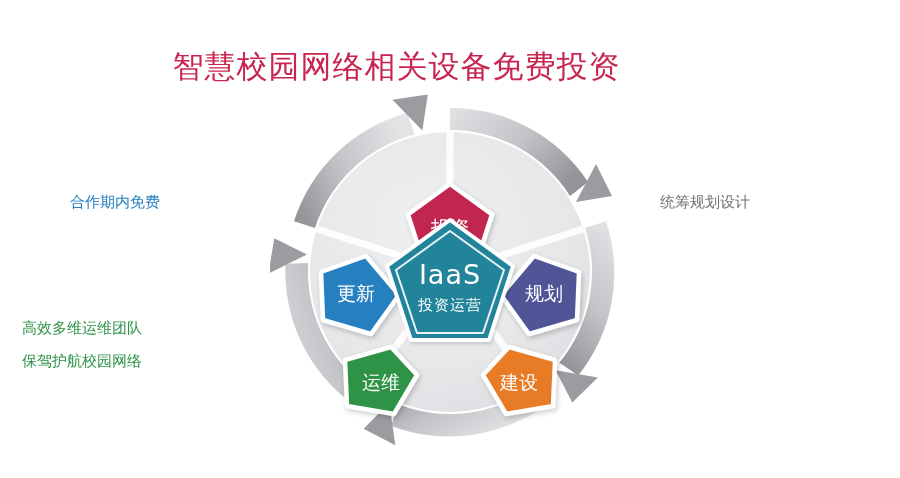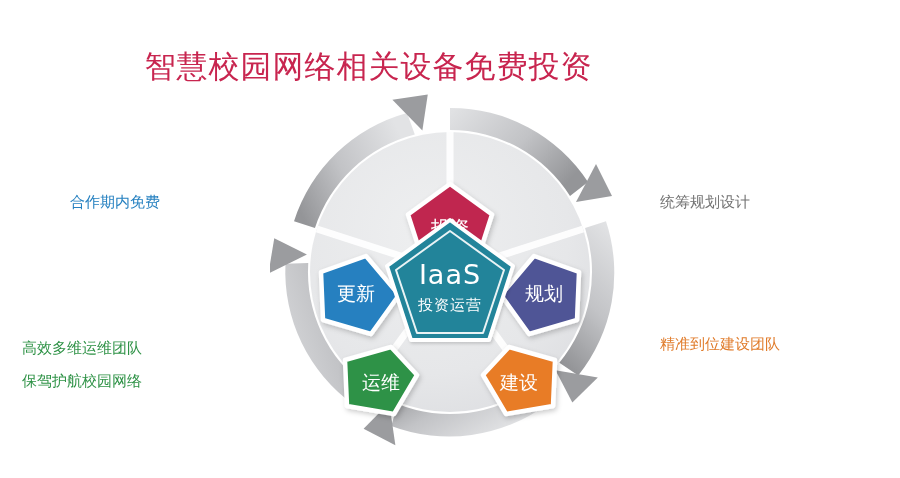--- a/index.html
+++ b/index.html
@@ -20,34 +20,35 @@
     position: absolute;
     top: 46px;
     left: 0;
     width: 737px;
     text-align: center;
     font-size: 31px;
     line-height: 40px;
     letter-spacing: 1px;
     color: #c8254f;
     white-space: nowrap;
+    padding-left: 28px;
   }
 
   
   .caption {
     position: absolute;
     font-size: 15px;
     line-height: 33px;
     white-space: nowrap;
   }
   .caption .line { display: block; }
 
   #cap-update  { left: 70px;  top: 186px; color: #2580c0; text-align: left; }
   #cap-plan    { left: 660px; top: 186px; color: #737373; text-align: center; }
-  #cap-ops     { left: 22px;  top: 332px; color: #2e9246; text-align: left; font-family: Liberation Serif, serif; }
+  #cap-ops     { left: 22px;  top: 312px; color: #2e9246; text-align: left; font-family: Liberation Serif, serif; }
   #cap-build   { left: 660px; top: 328px; color: #e07b2a; text-align: left; }
 
   
   #diagram {
     position: absolute;
     left: 270px;
     top: 92px;
     width: 360px;
     height: 360px;
   }
@@ -74,21 +75,20 @@
 <div class="caption" id="cap-plan">
   <span class="line">统筹规划设计</span>
 </div>
 
 <div class="caption" id="cap-ops">
   <span class="line">高效多维运维团队</span>
   <span class="line">保驾护航校园网络</span>
 </div>
 
 <div class="caption" id="cap-build">
-  <span class="line">精准到位建设团队</span>
 </div>
 
 <div id="diagram">
 <svg width="360" height="360" viewBox="0 0 360 360" xmlns="http://www.w3.org/2000/svg">
   <defs>
 
     <linearGradient id="ag0" x1="0%" y1="0%" x2="100%" y2="60%">
       <stop offset="0%" stop-color="#e2e3e5"></stop>
       <stop offset="55%" stop-color="#c2c3c6"></stop>
       <stop offset="100%" stop-color="#949598"></stop>

